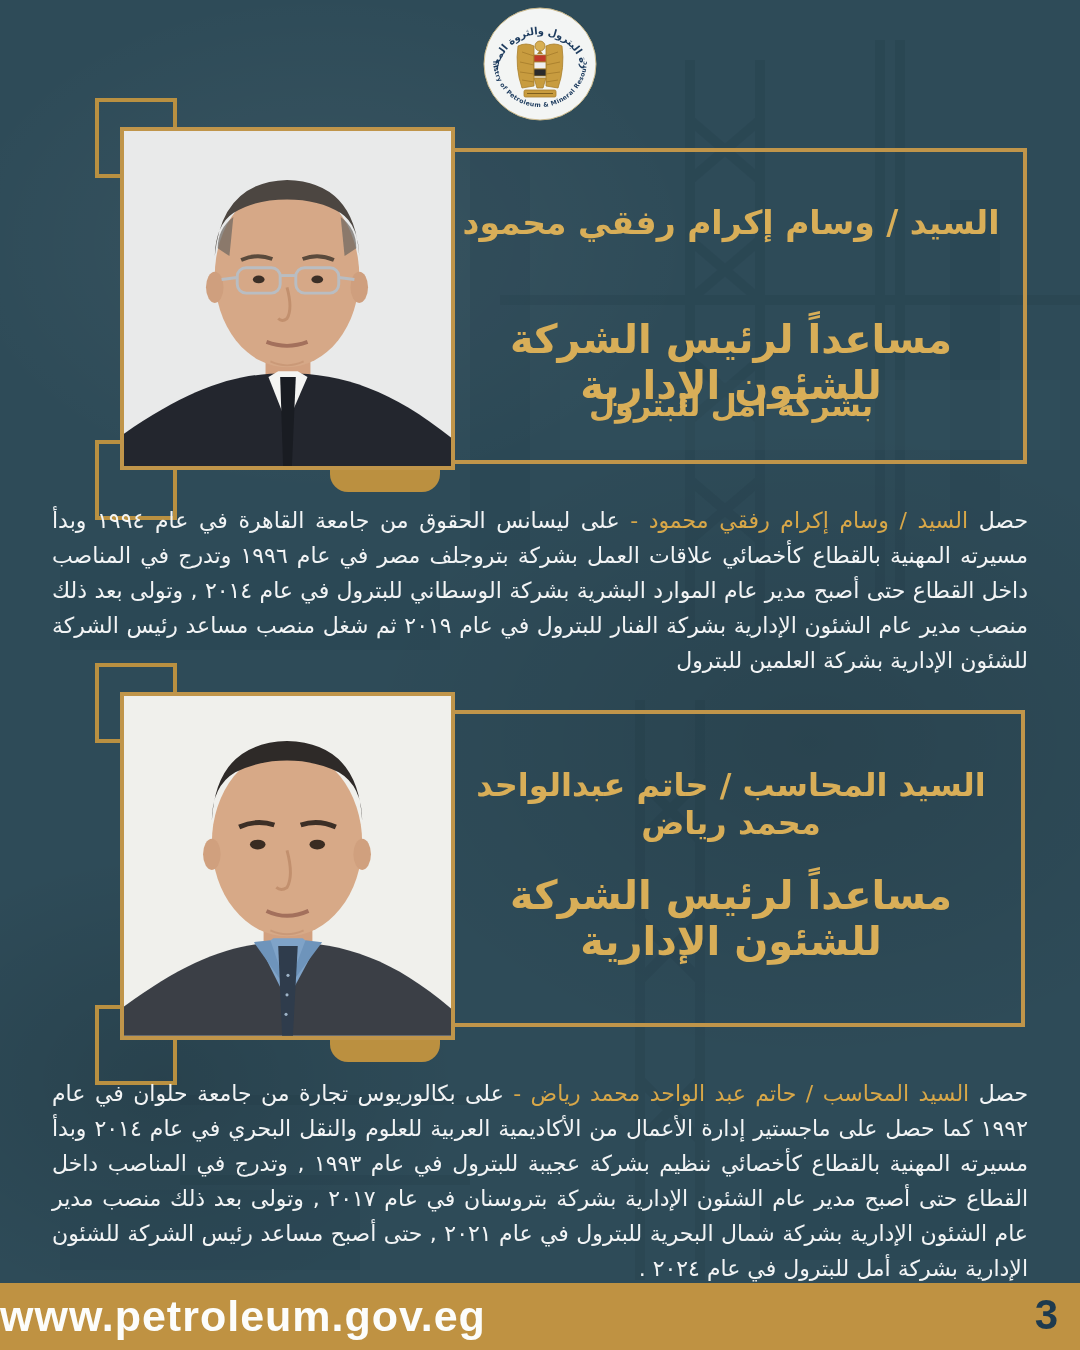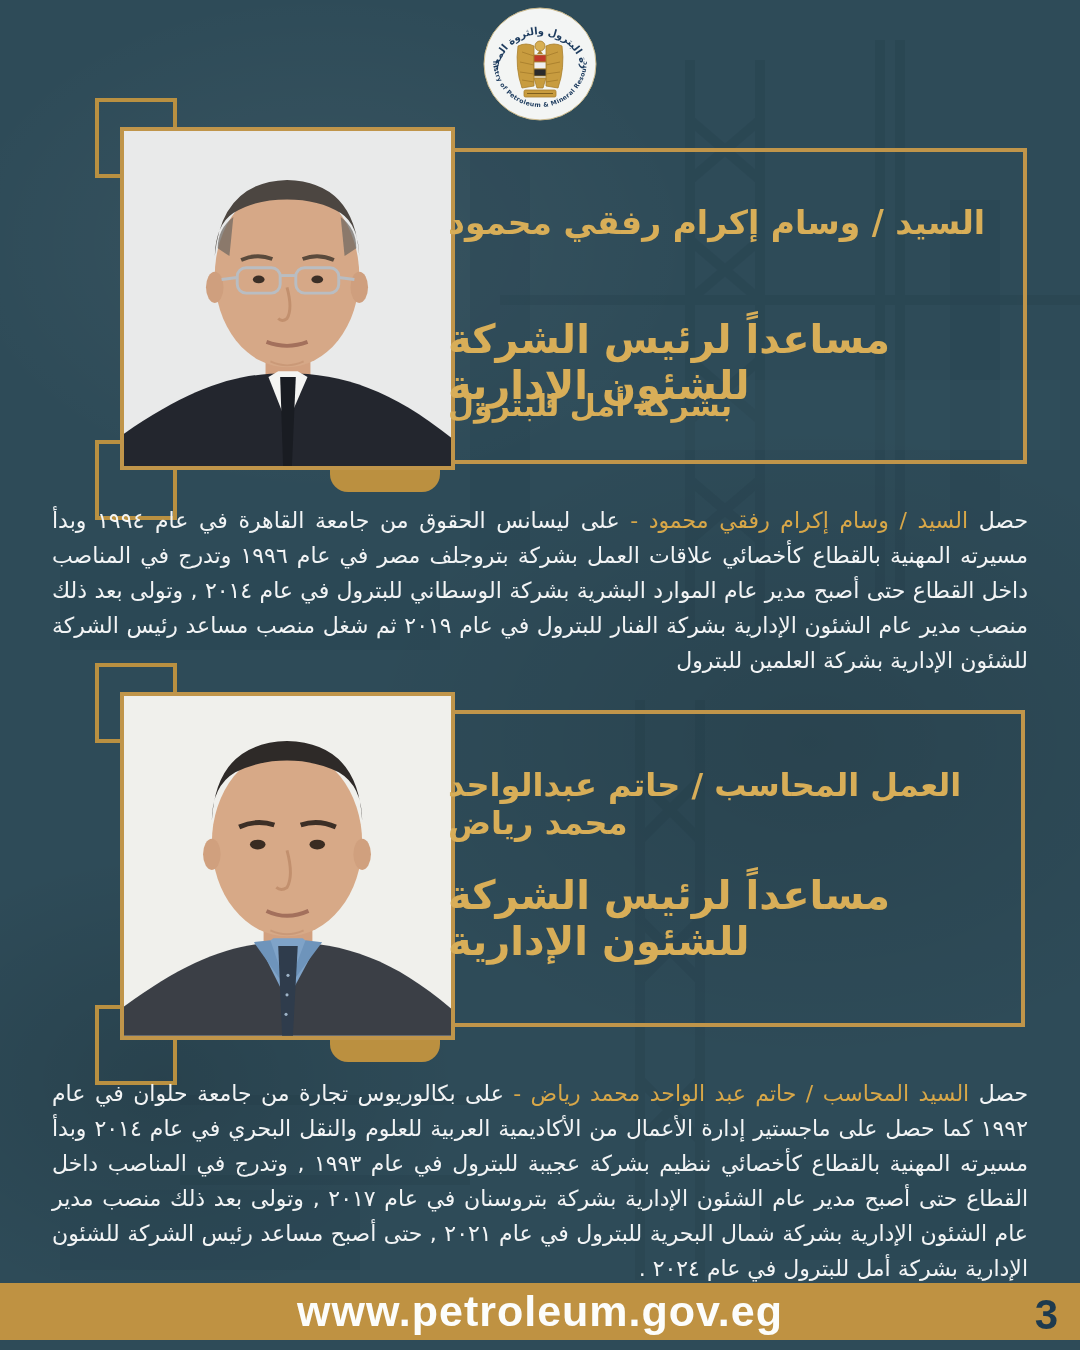--- a/index.html
+++ b/index.html
@@ -17,33 +17,33 @@
   .bracket{position:absolute;width:74px;height:72px;border:4px solid #b99041;z-index:1;}
   
   .frame{position:absolute;border:4px solid #c0954a;z-index:2;}
   
   .photo{position:absolute;left:120px;width:335px;border:4px solid #c0954a;
          box-sizing:border-box;z-index:4;background:#e9eaea;overflow:hidden;}
   .photo svg{display:block;width:100%;height:100%;}
   .tab{position:absolute;left:330px;width:110px;height:26px;background:#bb9040;
        border-radius:0 0 18px 18px;z-index:3;}
   
-  .gold-line{position:absolute;left:448px;width:566px;text-align:left;direction:rtl;
+  .gold-line{position:absolute;left:448px;width:566px;text-align:center;direction:rtl;
              color:#d8ae58;font-weight:bold;z-index:5;}
   .name{font-size:33px;}
   .role{font-size:40px;}
   .company{font-size:30px;}
   
   .bio{position:absolute;left:52px;width:976px;direction:rtl;text-align:justify;
        text-align-last:right;color:#f2f4f5;font-size:22px;font-weight:normal;
        line-height:35px;z-index:5;}
   .bio .lead-name{color:#d8a748;}
   
-  .footer{position:absolute;left:0;top:1283px;width:1080px;height:57px;background:#bf9242;
-          display:flex;align-items:center;justify-content:center;z-index:6;}
+  .footer{position:absolute;left:0;top:1283px;width:1080px;height:67px;background:#bf9242;
+          display:flex;align-items:center;justify-content:flex-start;z-index:6;}
   .footer .url{font-family:"Liberation Sans", sans-serif;font-weight:bold;font-size:43px;
                color:#fcfdfb;letter-spacing:1px;}
   .footer .pagenum{position:absolute;right:22px;top:8px;font-family:"Liberation Sans", sans-serif;
                    font-weight:bold;font-size:42px;color:#1d3a4e;}
   .logo{position:absolute;left:482px;top:6px;width:116px;height:116px;z-index:6;}
 </style>
 </head>
 <body>
 
 <div class="canvas">
@@ -168,21 +168,21 @@
       <path d="M118 134 Q136 126 154 132" stroke="#3c2f26" stroke-width="5" fill="none"></path>
       <path d="M181 132 Q199 126 217 134" stroke="#3c2f26" stroke-width="5" fill="none"></path>
       <ellipse cx="137" cy="152" rx="8" ry="5" fill="#3a2c22"></ellipse>
       <ellipse cx="198" cy="152" rx="8" ry="5" fill="#3a2c22"></ellipse>
       <path d="M167 158 Q174 184 167 196 Q161 200 156 196" stroke="#c2906e" stroke-width="3" fill="none"></path>
       <path d="M146 220 Q167 230 189 220" stroke="#a3705c" stroke-width="4" fill="none"></path>
       <path d="M150 240 Q167 248 184 240" stroke="#c2906e" stroke-width="2" fill="none" opacity="0.6"></path>
     </svg>
   </div>
 
-  <div class="gold-line name" style="top:766px;font-size:32px;">العمل المحاسب / حاتم عبدالواحد محمد رياض</div>
+  <div class="gold-line name" style="top:766px;font-size:32px;">السيد المحاسب / حاتم عبدالواحد محمد رياض</div>
   <div class="gold-line role" style="top:872px;">مساعداً لرئيس الشركة للشئون الإدارية</div>
 
   <p class="bio" style="top:1076px;margin:0;">
     <span>حصل </span><span class="lead-name">السيد المحاسب / حاتم عبد الواحد محمد رياض - </span><span>على بكالوريوس تجارة من جامعة حلوان في عام ١٩٩٢ كما حصل على ماجستير إدارة الأعمال من الأكاديمية العربية للعلوم والنقل البحري في عام ٢٠١٤ وبدأ مسيرته المهنية بالقطاع كأخصائي ننظيم بشركة عجيبة للبترول في عام ١٩٩٣ , وتدرج في المناصب داخل القطاع حتى أصبح مدير عام الشئون الإدارية بشركة بتروسنان في عام ٢٠١٧ , وتولى بعد ذلك منصب مدير عام الشئون الإدارية بشركة شمال البحرية للبترول في عام ٢٠٢١ , حتى أصبح مساعد رئيس الشركة للشئون الإدارية بشركة أمل للبترول في عام ٢٠٢٤ .</span>
   </p>
 
   <div class="footer">
     <span class="url">www.petroleum.gov.eg</span>
     <span class="pagenum">3</span>
   </div>

